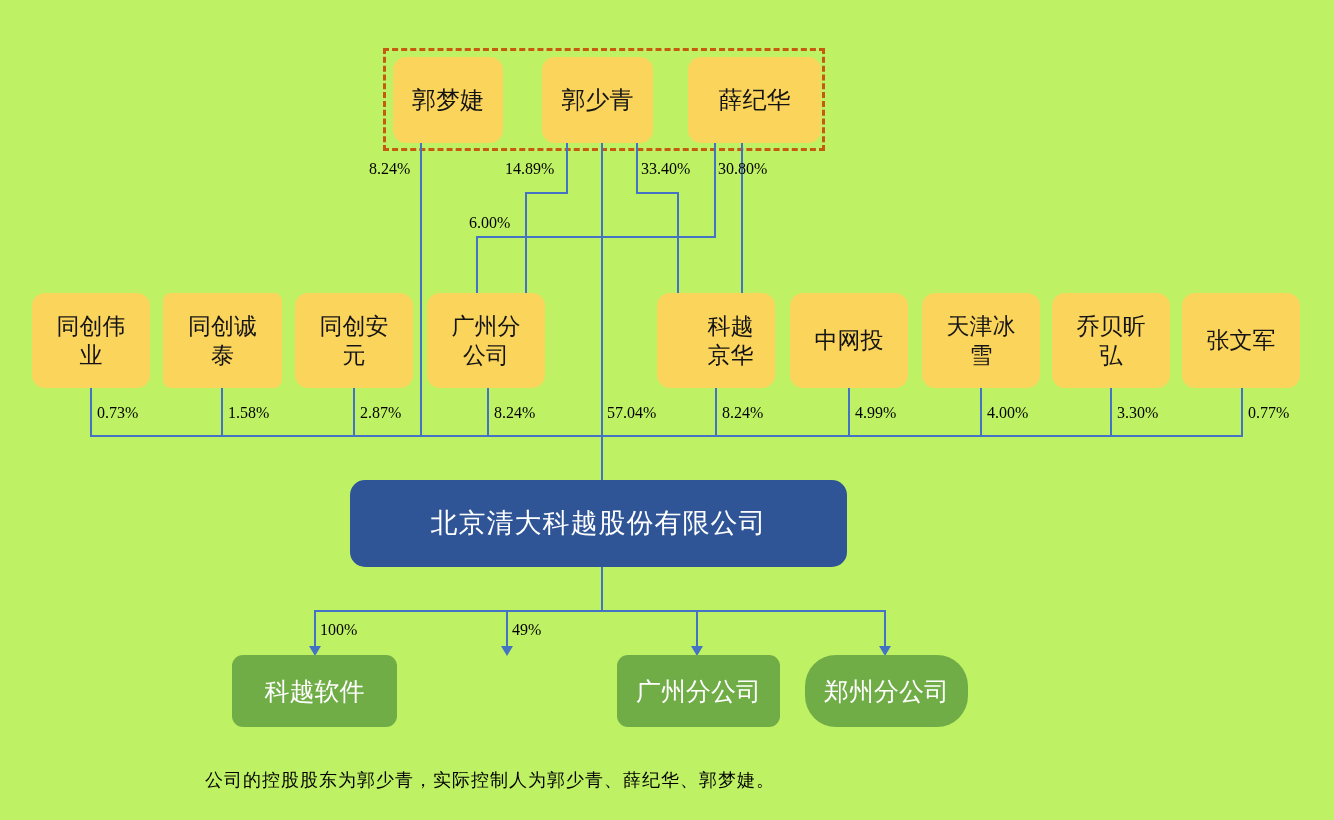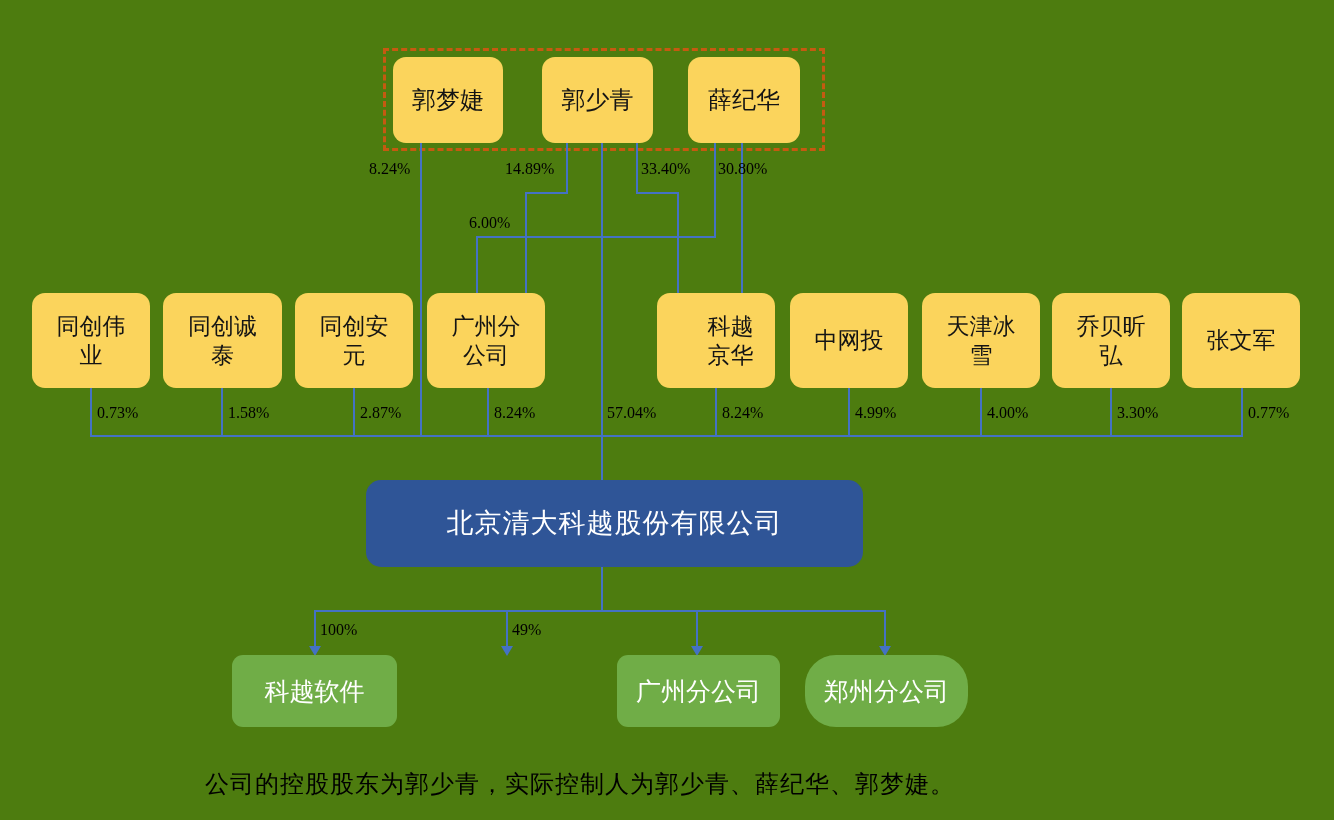--- a/index.html
+++ b/index.html
@@ -1,63 +1,63 @@
 <!DOCTYPE html>
 <html><head>
 <meta charset="utf-8">
 <style>
   html,body { margin:0; padding:0; background:#ffffff; }
   .canvas {
-    position:relative; width:1334px; height:820px; background:#4d7c0f;
+    position:relative; width:1334px; height:820px; background:#bef264;
     font-family:"Liberation Sans","DejaVu Sans",sans-serif; overflow:hidden;
   }
   .box {
     position:absolute; display:flex; align-items:center; justify-content:center;
     text-align:center; box-sizing:border-box; line-height:1.22;
   }
   .yellow { background:#FBD45C; border-radius:13px; color:#141414; font-size:24px; }
   .top-person { white-space:nowrap; }
   .mid { font-size:23px; padding:0 19px; word-break:break-all; }
   .company {
     background:#2F5597; border-radius:15px; color:#ffffff; font-size:27px;
-    letter-spacing:1px; white-space:nowrap;margin-left:16px;
+    letter-spacing:1px; white-space:nowrap;
   }
   .green { background:#70AD47; border-radius:11px; color:#ffffff; font-size:25px; white-space:nowrap; }
   .vline, .hline { position:absolute; background:#4472C4; }
   .vline { width:2px; }
   .hline { height:2px; }
   .dashed-frame {
     position:absolute; left:383px; top:48px; width:442px; height:103px;
     border:3px dashed #C55A11; box-sizing:border-box; background:transparent;
   }
   .pct {
     position:absolute; color:#000000; font-size:16px; white-space:nowrap;
     font-family:"Liberation Serif","DejaVu Serif",serif;
   }
   .arrowhead {
     position:absolute; width:0; height:0;
     border-left:6px solid transparent; border-right:6px solid transparent;
     border-top:10px solid #4472C4;
   }
   .footnote {
-    position:absolute; left:205px; top:768px; color:#000000; font-size:24px;
+    position:absolute; left:205px; top:768px; color:#000000; font-size:18px;
     letter-spacing:1px; font-family:"Liberation Serif","DejaVu Serif",serif;
     white-space:nowrap;
   }
 </style>
 </head>
 <body>
 
 <div class="canvas">
 
   <div class="dashed-frame"></div>
 
   <div class="box yellow top-person" style="left:393px; top:57px; width:110px; height:86px;">郭梦婕</div>
   <div class="box yellow top-person" style="left:542px; top:57px; width:111px; height:86px;">郭少青</div>
-  <div class="box yellow top-person" style="left:688px; top:57px; width:112px; height:86px;">薛纪华</div>
+  <div class="box yellow top-person" style="left:688px; top:57px; width:133px; height:86px;">薛纪华</div>
 
   <div class="vline" style="left:420px; top:143px; height:293px;"></div>
   <div class="vline" style="left:566px; top:143px; height:51px;"></div>
   <div class="hline" style="left:525px; top:192px; width:43px;"></div>
   <div class="vline" style="left:525px; top:192px; height:101px;"></div>
   <div class="vline" style="left:601px; top:143px; height:337px;"></div>
   <div class="vline" style="left:636px; top:143px; height:51px;"></div>
   <div class="hline" style="left:636px; top:192px; width:43px;"></div>
   <div class="vline" style="left:677px; top:192px; height:101px;"></div>
   <div class="vline" style="left:714px; top:143px; height:95px;"></div>
@@ -65,21 +65,21 @@
   <div class="vline" style="left:476px; top:236px; height:57px;"></div>
   <div class="vline" style="left:741px; top:143px; height:150px;"></div>
 
   <div class="pct" style="left:369px; top:160px;">8.24%</div>
   <div class="pct" style="left:505px; top:160px;">14.89%</div>
   <div class="pct" style="left:641px; top:160px;">33.40%</div>
   <div class="pct" style="left:718px; top:160px;text-align:right;">30.80%</div>
   <div class="pct" style="left:469px; top:214px;">6.00%</div>
 
   <div class="box yellow mid" style="left:32px;   top:293px; width:118px; height:95px;">同创伟业</div>
-  <div class="box yellow mid" style="left:163px;  top:293px; width:119px; height:95px;">同创诚泰</div>
+  <div class="box yellow mid" style="left:163px;  top:293px; width:119px; height:95px;border-radius:8px;">同创诚泰</div>
   <div class="box yellow mid" style="left:295px;  top:293px; width:118px; height:95px;">同创安元</div>
   <div class="box yellow mid" style="left:427px;  top:293px; width:118px; height:95px;">广州分公司</div>
   <div class="box yellow mid" style="left:657px;  top:293px; width:118px; height:95px;padding-left:48px;">科越京华</div>
   <div class="box yellow mid" style="left:790px;  top:293px; width:118px; height:95px;">中网投</div>
   <div class="box yellow mid" style="left:922px;  top:293px; width:118px; height:95px;">天津冰雪</div>
   <div class="box yellow mid" style="left:1052px; top:293px; width:118px; height:95px;">乔贝昕弘</div>
   <div class="box yellow mid" style="left:1182px; top:293px; width:118px; height:95px;">张文军</div>
 
   <div class="vline" style="left:90px;   top:388px; height:48px;"></div>
   <div class="vline" style="left:221px;  top:388px; height:48px;"></div>

